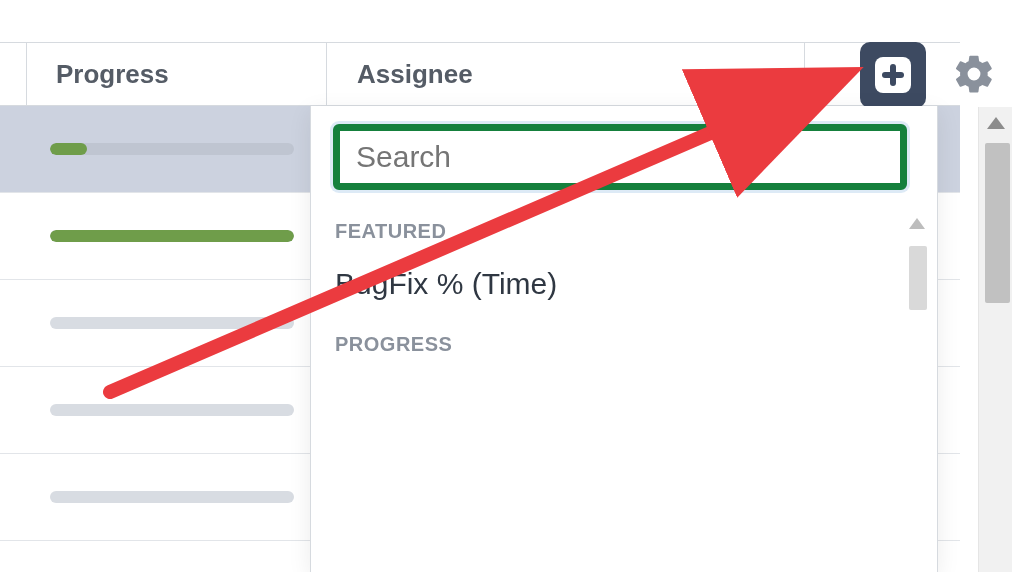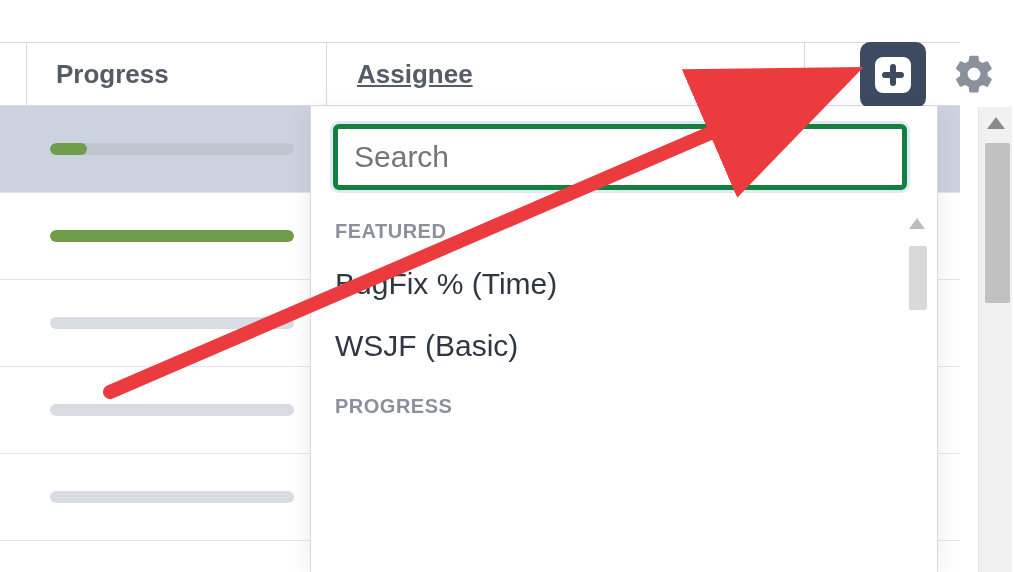--- a/index.html
+++ b/index.html
@@ -9,21 +9,21 @@
 
   
   .header-row {
     position: absolute; left: 0; top: 42px; width: 960px; height: 64px;
     border-top: 1px solid #d6dadf; border-bottom: 1px solid #d6dadf;
     display: flex; align-items: center; background: #fff;
   }
   .header-row::before { content:""; position:absolute; left:26px; top:0; bottom:0; width:1px; background:#d6dadf; }
   .col-divider { width:1px; align-self:stretch; background:#d6dadf; }
   .col-progress { width: 326px; padding-left: 56px; }
-  .col-assignee { flex:1; padding-left: 30px; text-decoration: underline; }
+  .col-assignee { flex:1; padding-left: 30px; }
   .col-head { font-size: 26px; font-weight: 700; color: #555c66; }
   .header-right-divider { position:absolute; right:155px; top:0; bottom:0; width:1px; background:#d6dadf; }
 
   
   .rows {
     position: absolute; left: 0; top: 106px; width: 960px; bottom: 0;
   }
   .row {
     height: 87px; display:flex; align-items:center; padding-left:50px;
     border-bottom: 1px solid #e2e5e9;
@@ -71,21 +71,21 @@
 
   
   .panel {
     position:absolute; left:310px; top:106px; width:628px; bottom:0;
     background:#fff; border-left:1px solid #d6dadf; border-right:1px solid #d6dadf;
     box-shadow: 0 6px 22px rgba(0,0,0,.08);
     display:flex; flex-direction:column;
   }
   .search-wrap { padding:18px 30px 12px 22px; }
   .search {
-    width:100%; height:66px; border:5px solid #15803d; border-radius:6px;
+    width:100%; height:66px; border:7px solid #15803d; border-radius:6px;
     font-size:30px; color:#6a7380; padding:0 16px; outline:none;
     box-shadow: 0 0 0 3px rgba(120,170,220,.25);
   }
   .section-label {
     font-size:20px; font-weight:700; color:#8a919c; letter-spacing:.5px;
     padding: 18px 0 10px 24px;
   }
   .menu-item {
     font-size:30px; color:#2f3742; padding: 14px 0 14px 24px; cursor:pointer;
   }
@@ -156,21 +156,20 @@
     </svg>
   </div>
 
   <div class="panel">
     <div class="search-wrap">
       <input class="search" type="text" placeholder="Search" style="">
     </div>
 
     <div class="section-label">FEATURED</div>
     <div class="menu-item">BugFix % (Time)</div>
-    <div class="menu-item">WSJF (Basic)</div>
 
     <div class="section-label">PROGRESS</div>
 
     <div class="panel-scroll">
       <div class="arrow-up"></div>
       <div class="thumb"></div>
     </div>
   </div>
 
   <svg class="arrow-svg" width="1014" height="572">

